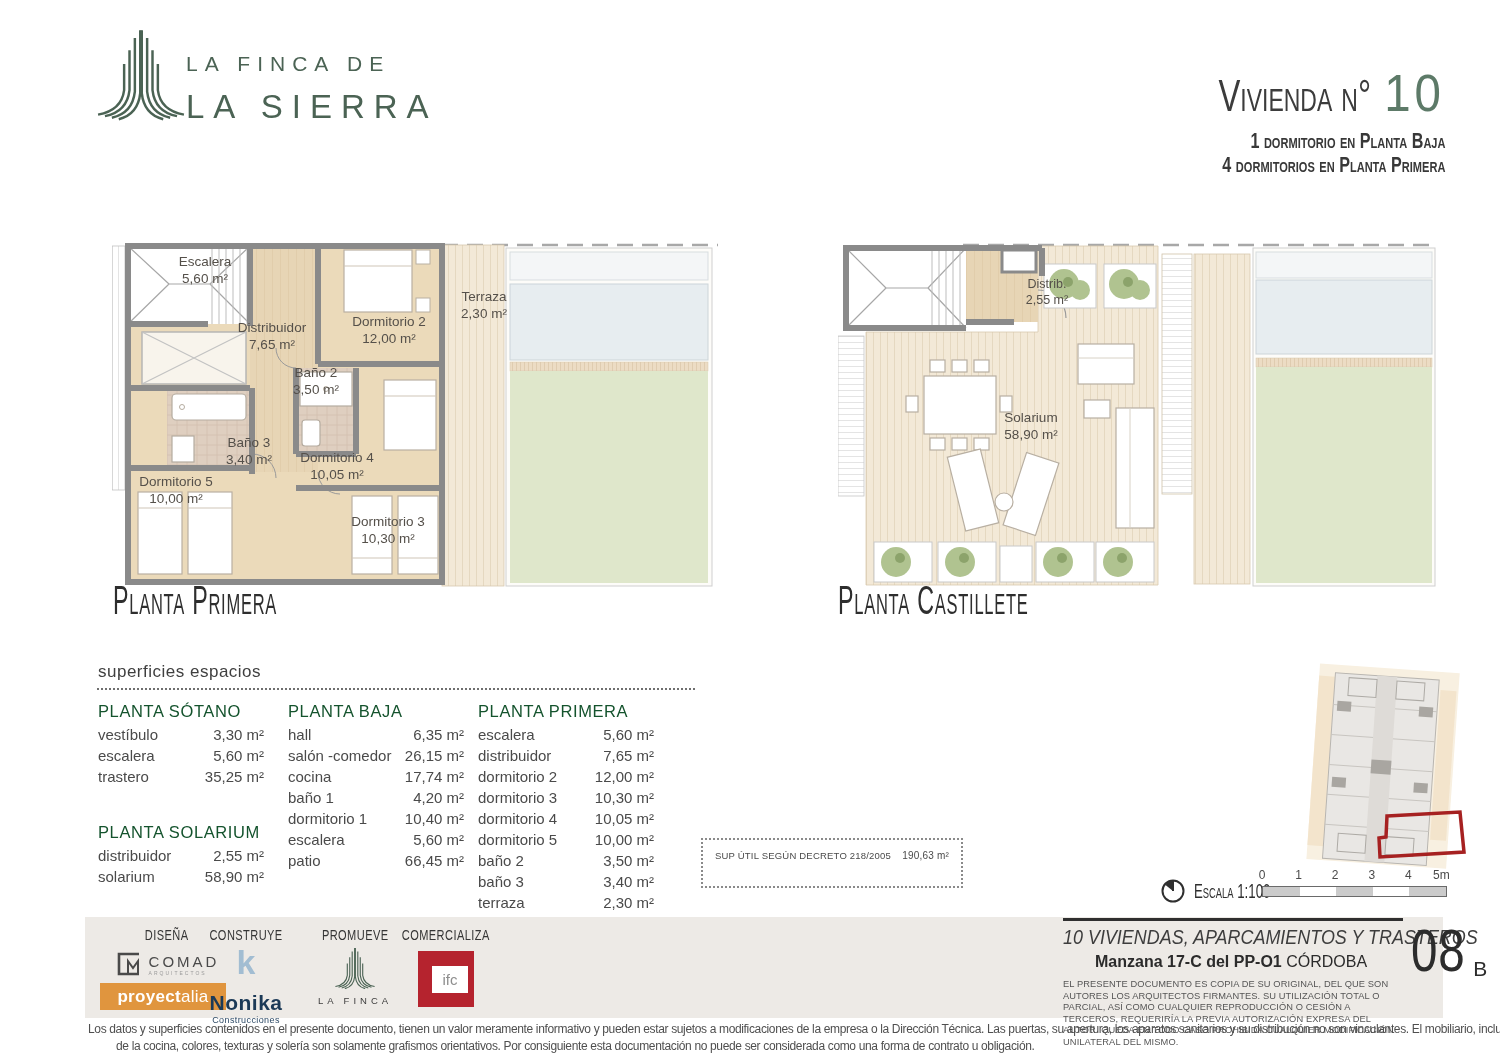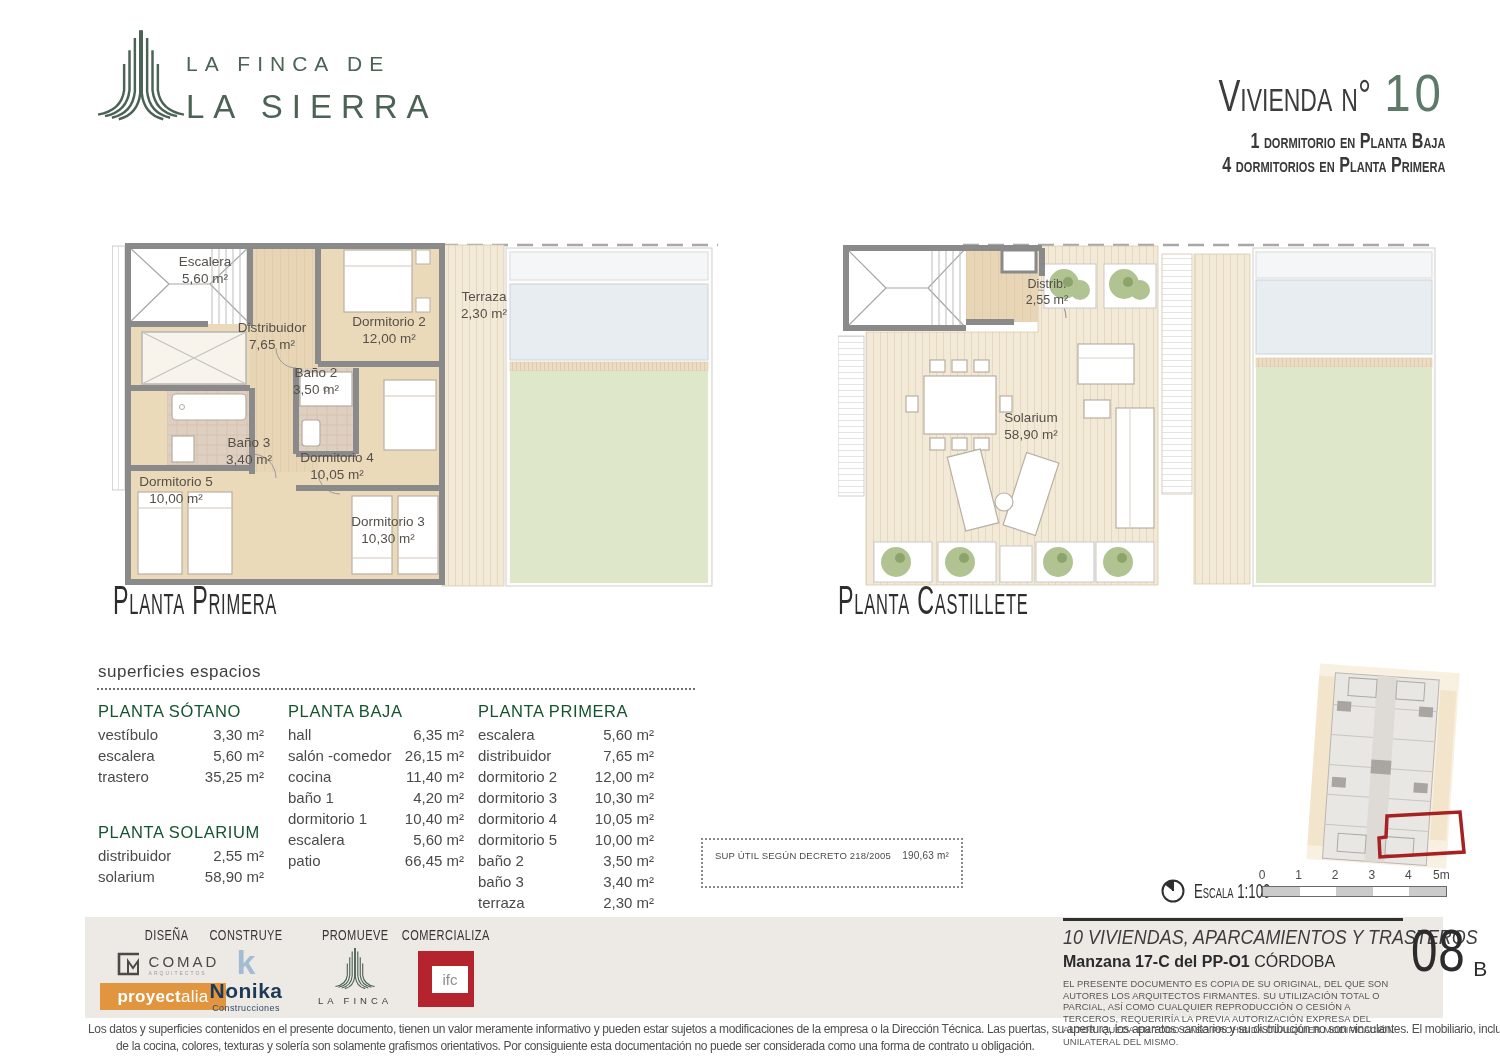--- a/index.html
+++ b/index.html
@@ -61,32 +61,32 @@
   .role-label{font-size:13px;color:#353535;letter-spacing:.5px;
     display:inline-block;transform:scale(.85,1.15);white-space:nowrap;}
   .comad-row{display:flex;align-items:center;justify-content:center;margin-top:8px;}
   .comad-txt{text-align:left;margin-left:6px;}
   .comad-name{font-size:15px;letter-spacing:3px;color:#4a4a4a;}
   .comad-sub{font-size:5px;letter-spacing:2px;color:#9a9a9a;}
   .proyectalia{margin-top:6px;width:126px;height:27px;background:#e0953e;color:#ffffff;
     font-size:17px;line-height:27px;text-align:center;font-weight:700;letter-spacing:.3px;}
   .proyectalia .lt{font-weight:400;}
   .k-ic{font-size:34px;line-height:30px;font-weight:700;color:#a2bdd2;margin-top:4px;}
-  .nonika{font-size:21px;font-weight:700;color:#1c3a57;margin-top:2px;letter-spacing:.5px;}
+  .nonika{font-size:21px;font-weight:700;color:#1c3a57;margin-top:14px;letter-spacing:.5px;}
   .nonika-sub{font-size:9px;color:#2d4a66;letter-spacing:.4px;}
   .lafinca-sm{font-size:9.5px;letter-spacing:4px;color:#3c3c3c;margin-top:2px;}
   .ifc-sq{width:56px;height:56px;background:#b5232e;margin:8px auto 0;position:relative;}
   .ifc-in{position:absolute;right:6px;top:15px;width:36px;height:27px;background:#ffffff;
     font-size:15px;line-height:27px;color:#8e8e8e;text-align:center;}
   .proj{position:absolute;left:1063px;top:918px;width:382px;}
   .proj-rule{width:340px;border-top:3px solid #2f2f2f;}
   .proj-title{font-style:italic;font-size:19.5px;color:#3d3d3d;margin-top:5px;white-space:nowrap;
     display:inline-block;transform:scale(.92,1);transform-origin:left top;}
   .proj-sub{font-size:16px;color:#2b2b2b;margin-top:4px;}
-  .proj-sub .b{font-weight:700;}
+  .proj-sub .b{font-weight:700;margin-left:32px;}
   .proj-legal{font-size:9.3px;line-height:1.25;color:#555555;width:334px;margin-top:8px;
     letter-spacing:.1px;}
   .sheet{position:absolute;left:1411px;top:916px;white-space:nowrap;}
   .sheet-num{font-size:56px;font-weight:300;color:#2c2c2c;letter-spacing:1px;
     display:inline-block;transform:scale(.85,1.05);transform-origin:left top;}
   .sheet-let{font-size:21px;font-weight:400;color:#2c2c2c;vertical-align:-8px;margin-left:-2px;}
   .disclaimer{position:absolute;left:88px;font-size:12px;color:#4f4f4f;letter-spacing:-.35px;
     white-space:nowrap;}
 </style>
 </head>
@@ -367,21 +367,21 @@
   <div class="sur-row">
       <span>hall</span>
       <span class="val">6,35 m²</span>
     </div>
   <div class="sur-row">
       <span>salón -comedor</span>
       <span class="val">26,15 m²</span>
     </div>
   <div class="sur-row">
       <span>cocina</span>
-      <span class="val">11,40 m²</span>
+      <span class="val">17,74 m²</span>
     </div>
   <div class="sur-row">
       <span>baño 1</span>
       <span class="val">4,20 m²</span>
     </div>
   <div class="sur-row">
       <span>dormitorio 1</span>
       <span class="val">10,40 m²</span>
     </div>
   <div class="sur-row">

